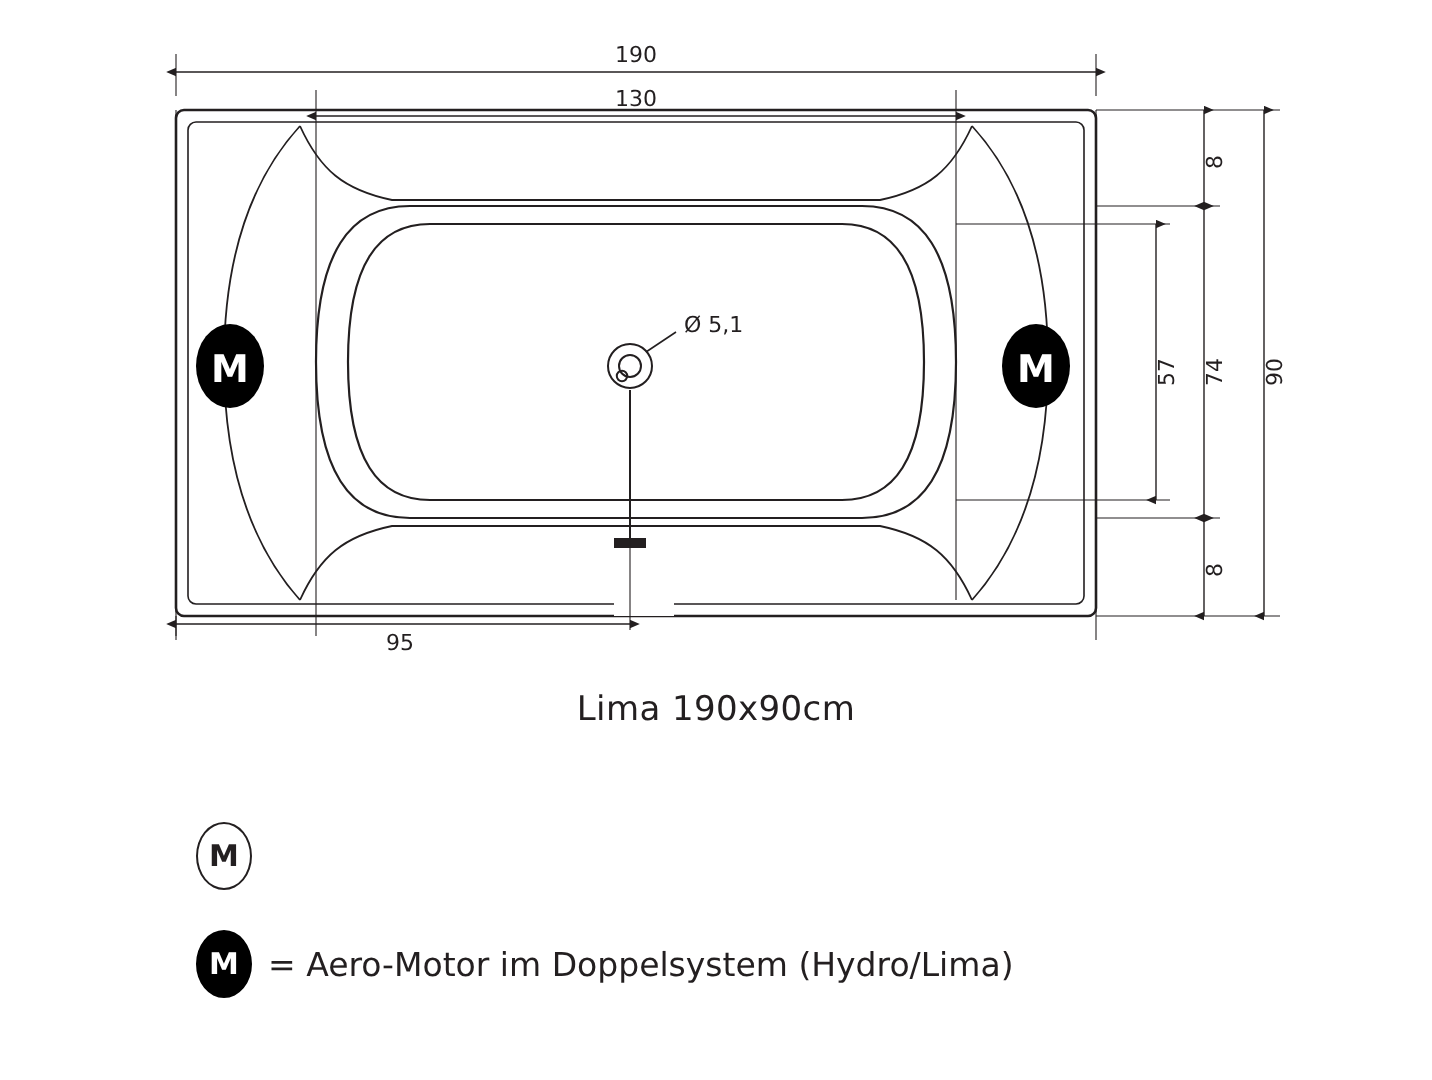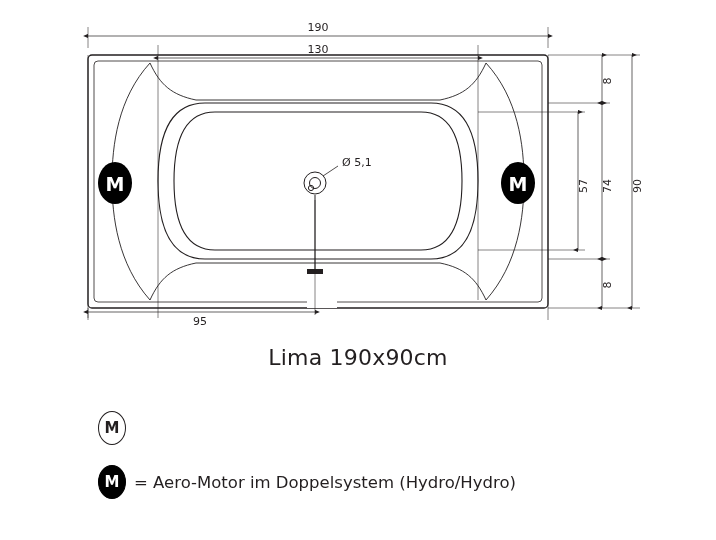--- a/index.html
+++ b/index.html
@@ -29,21 +29,21 @@
   }
   .cap {
     position: absolute;
     text-align: center;
     font-family: "DejaVu Sans", sans-serif;
   }
   #title-text {
     left: 0;
     top: 345px;
     width: 716px;
-    font-size: 22px;
+    font-size: 17px;
     color: #231f20;
     letter-spacing: 0.2px;
   }
   .legend-row {
     position: absolute;
     display: flex;
     align-items: center;
     gap: 8px;
   }
   #legend-row-1 { left: 98px; top: 411px; }
@@ -196,16 +196,16 @@
   </svg>
 
   <div class="cap" id="title-text">Lima 190x90cm</div>
 
   <div class="legend-row" id="legend-row-1">
     <div class="badge badge-outline">M</div>
   </div>
 
   <div class="legend-row" id="legend-row-2">
     <div class="badge badge-filled">M</div>
-    <div class="legend-text">= Aero-Motor im Doppelsystem (Hydro/Hydro)</div>
+    <div class="legend-text">= Aero-Motor im Doppelsystem (Hydro/Lima)</div>
   </div>
 
 </div>
 
 </body></html>

